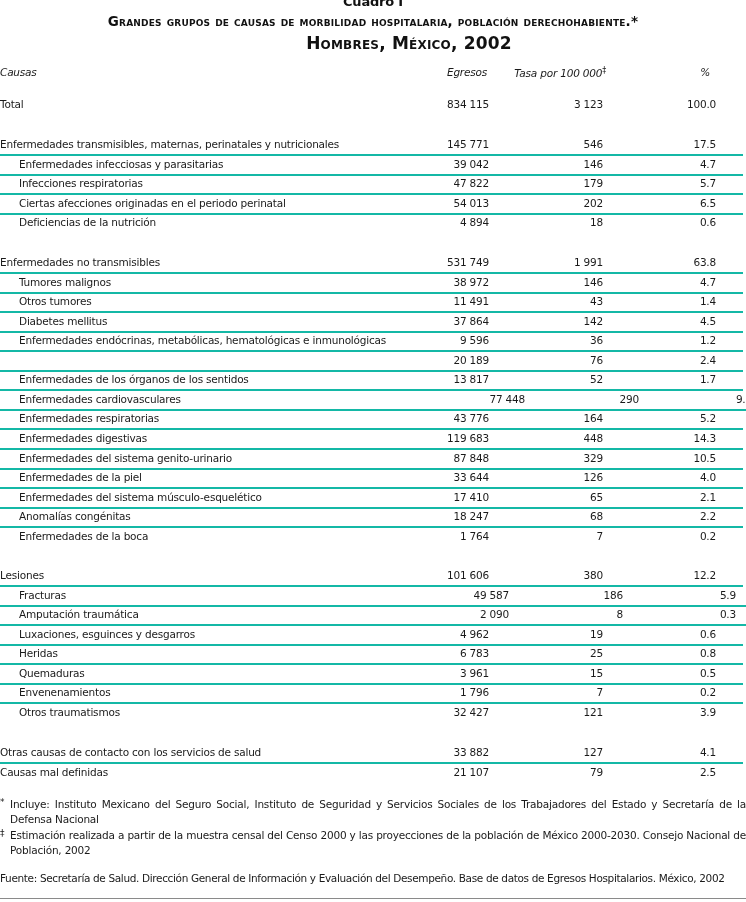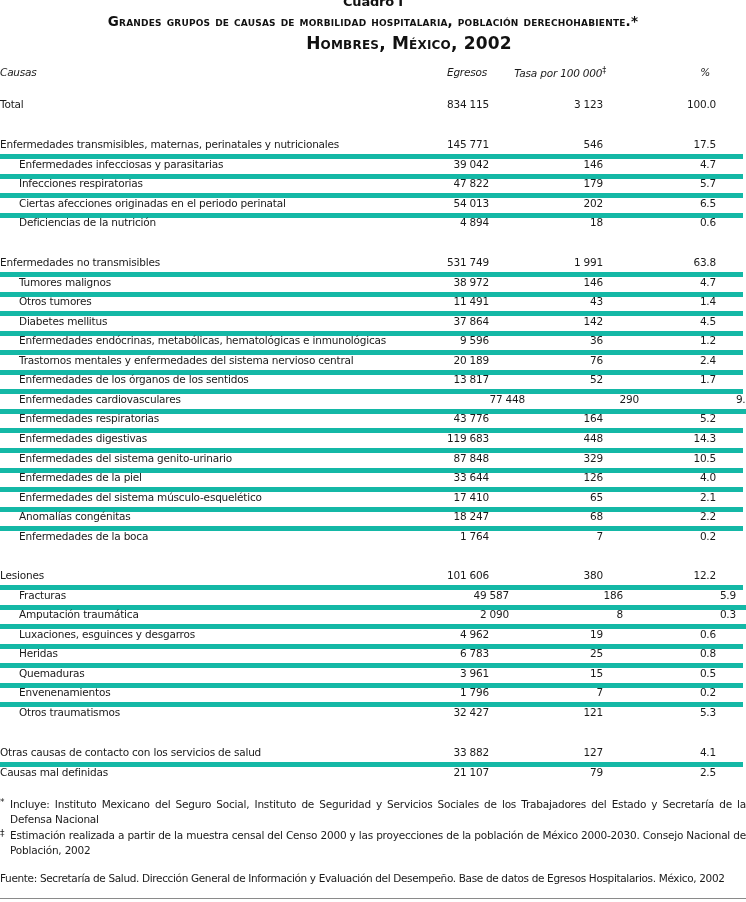--- a/index.html
+++ b/index.html
@@ -10,21 +10,21 @@
     }
     .title {
       position: absolute; left: 0; width: 746px; text-align: center;
       font-weight: bold; color: #111;
     }
     #t1 { top: -6px; font-size: 13px; }
     #t2 { top: 13px; font-size: 13.5px; font-variant: small-caps; letter-spacing: 0.2px; }
     #t3 { top: 33px; font-size: 17px; font-variant: small-caps; letter-spacing: 0.2px; padding-left: 36px; }
 
     .row { position: absolute; left: 0; width: 743px; height: 19px; }
-    .row.line { border-bottom: 5px solid #14b8a6; }
+    .row.line { border-bottom: 2px solid #14b8a6; }
     .cell { position: absolute; top: 3px; white-space: nowrap; }
     .c-cause { left: 0; }
     .row.sub .c-cause { left: 19px; }
     .c-egr { right: 254px; text-align: right; }
     .c-tasa { right: 140px; text-align: right; }
     .c-pct { right: 27px; text-align: right; }
 
     .hdr .cell { font-style: italic; }
     .hdr .c-egr { right: 256px; }
     .hdr .c-tasa { right: 137px; }
@@ -113,21 +113,20 @@
       <span class="cell c-tasa">142</span>
       <span class="cell c-pct">4.5</span>
     </div>
     <div class="row sub line" style="top: 331.2px;">
       <span class="cell c-cause">Enfermedades endócrinas, metabólicas, hematológicas e inmunológicas</span>
       <span class="cell c-egr">9 596</span>
       <span class="cell c-tasa">36</span>
       <span class="cell c-pct">1.2</span>
     </div>
     <div class="row sub line" style="top: 350.75px;">
-      <span class="cell c-cause">Trastornos mentales y enfermedades del sistema nervioso central</span>
       <span class="cell c-egr">20 189</span>
       <span class="cell c-tasa">76</span>
       <span class="cell c-pct">2.4</span>
     </div>
     <div class="row sub line" style="top: 370.3px;">
       <span class="cell c-cause">Enfermedades de los órganos de los sentidos</span>
       <span class="cell c-egr">13 817</span>
       <span class="cell c-tasa">52</span>
       <span class="cell c-pct">1.7</span>
     </div>
@@ -218,21 +217,21 @@
     <div class="row sub line" style="top: 683.3px;">
       <span class="cell c-cause">Envenenamientos</span>
       <span class="cell c-egr">1 796</span>
       <span class="cell c-tasa">7</span>
       <span class="cell c-pct">0.2</span>
     </div>
     <div class="row sub" style="top: 702.85px;">
       <span class="cell c-cause">Otros traumatismos</span>
       <span class="cell c-egr">32 427</span>
       <span class="cell c-tasa">121</span>
-      <span class="cell c-pct">5.3</span>
+      <span class="cell c-pct">3.9</span>
     </div>
     <div class="row line" style="top: 743px;">
       <span class="cell c-cause">Otras causas de contacto con los servicios de salud</span>
       <span class="cell c-egr">33 882</span>
       <span class="cell c-tasa">127</span>
       <span class="cell c-pct">4.1</span>
     </div>
     <div class="row" style="top: 762.5px;">
       <span class="cell c-cause">Causas mal definidas</span>
       <span class="cell c-egr">21 107</span>

